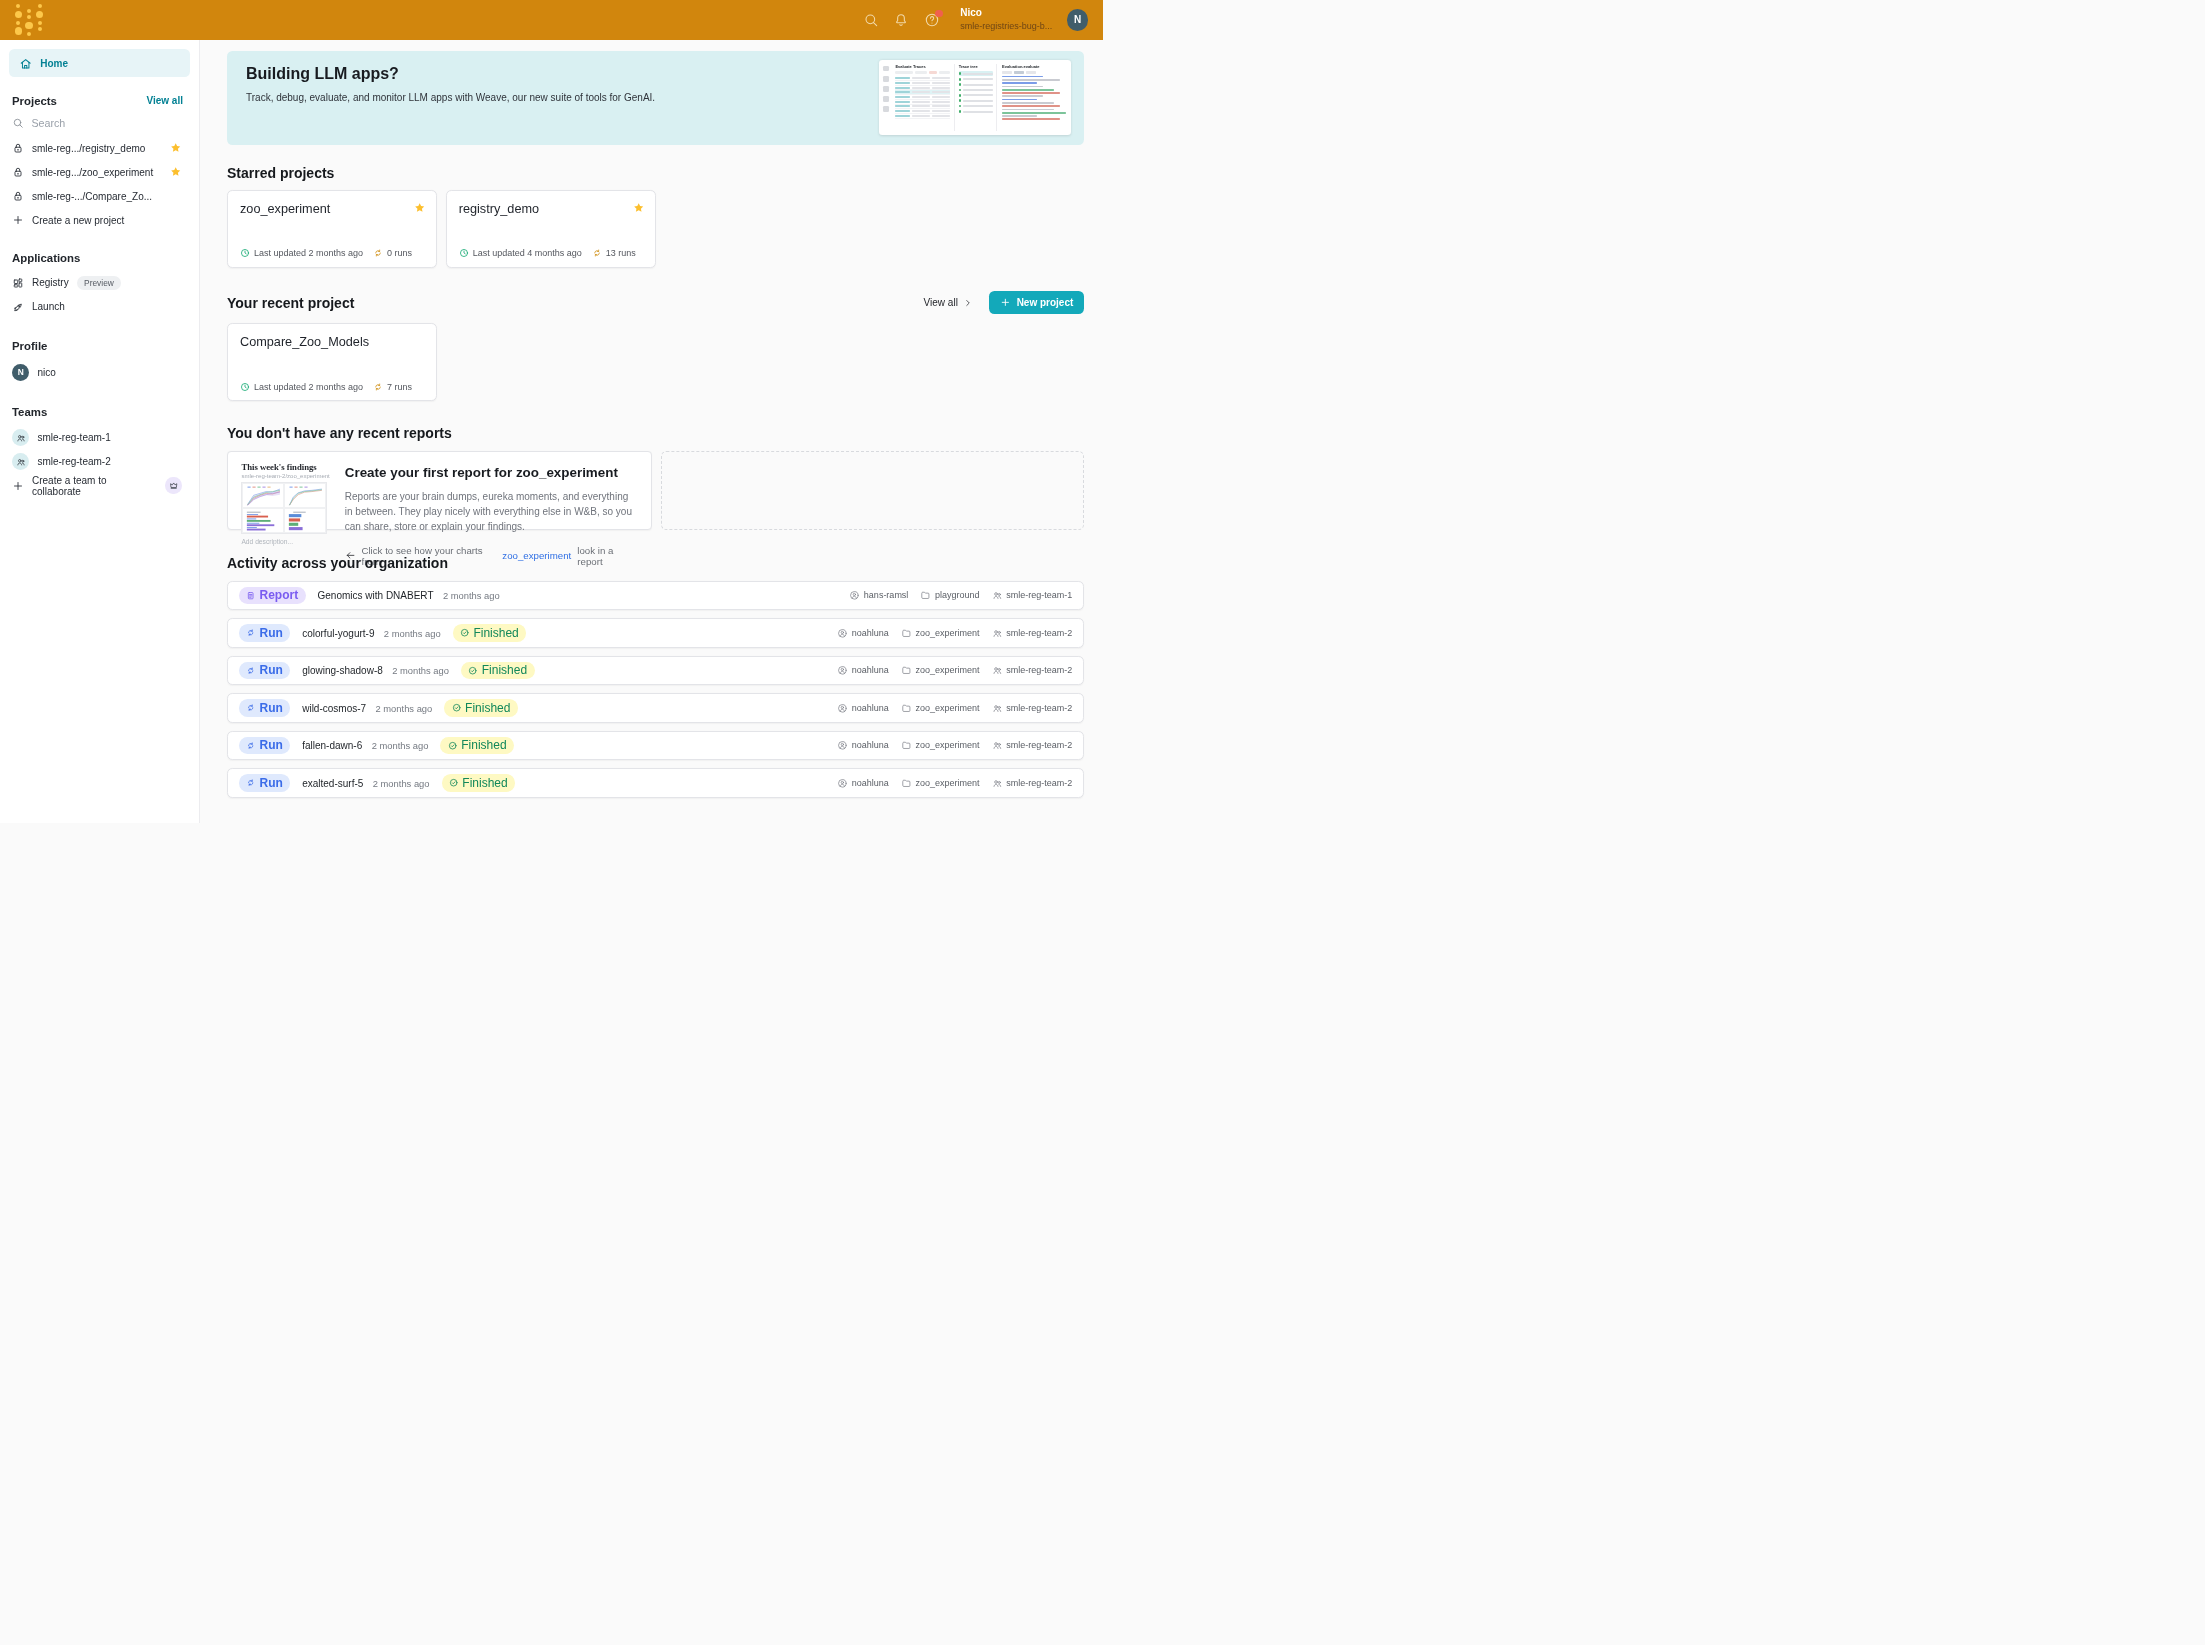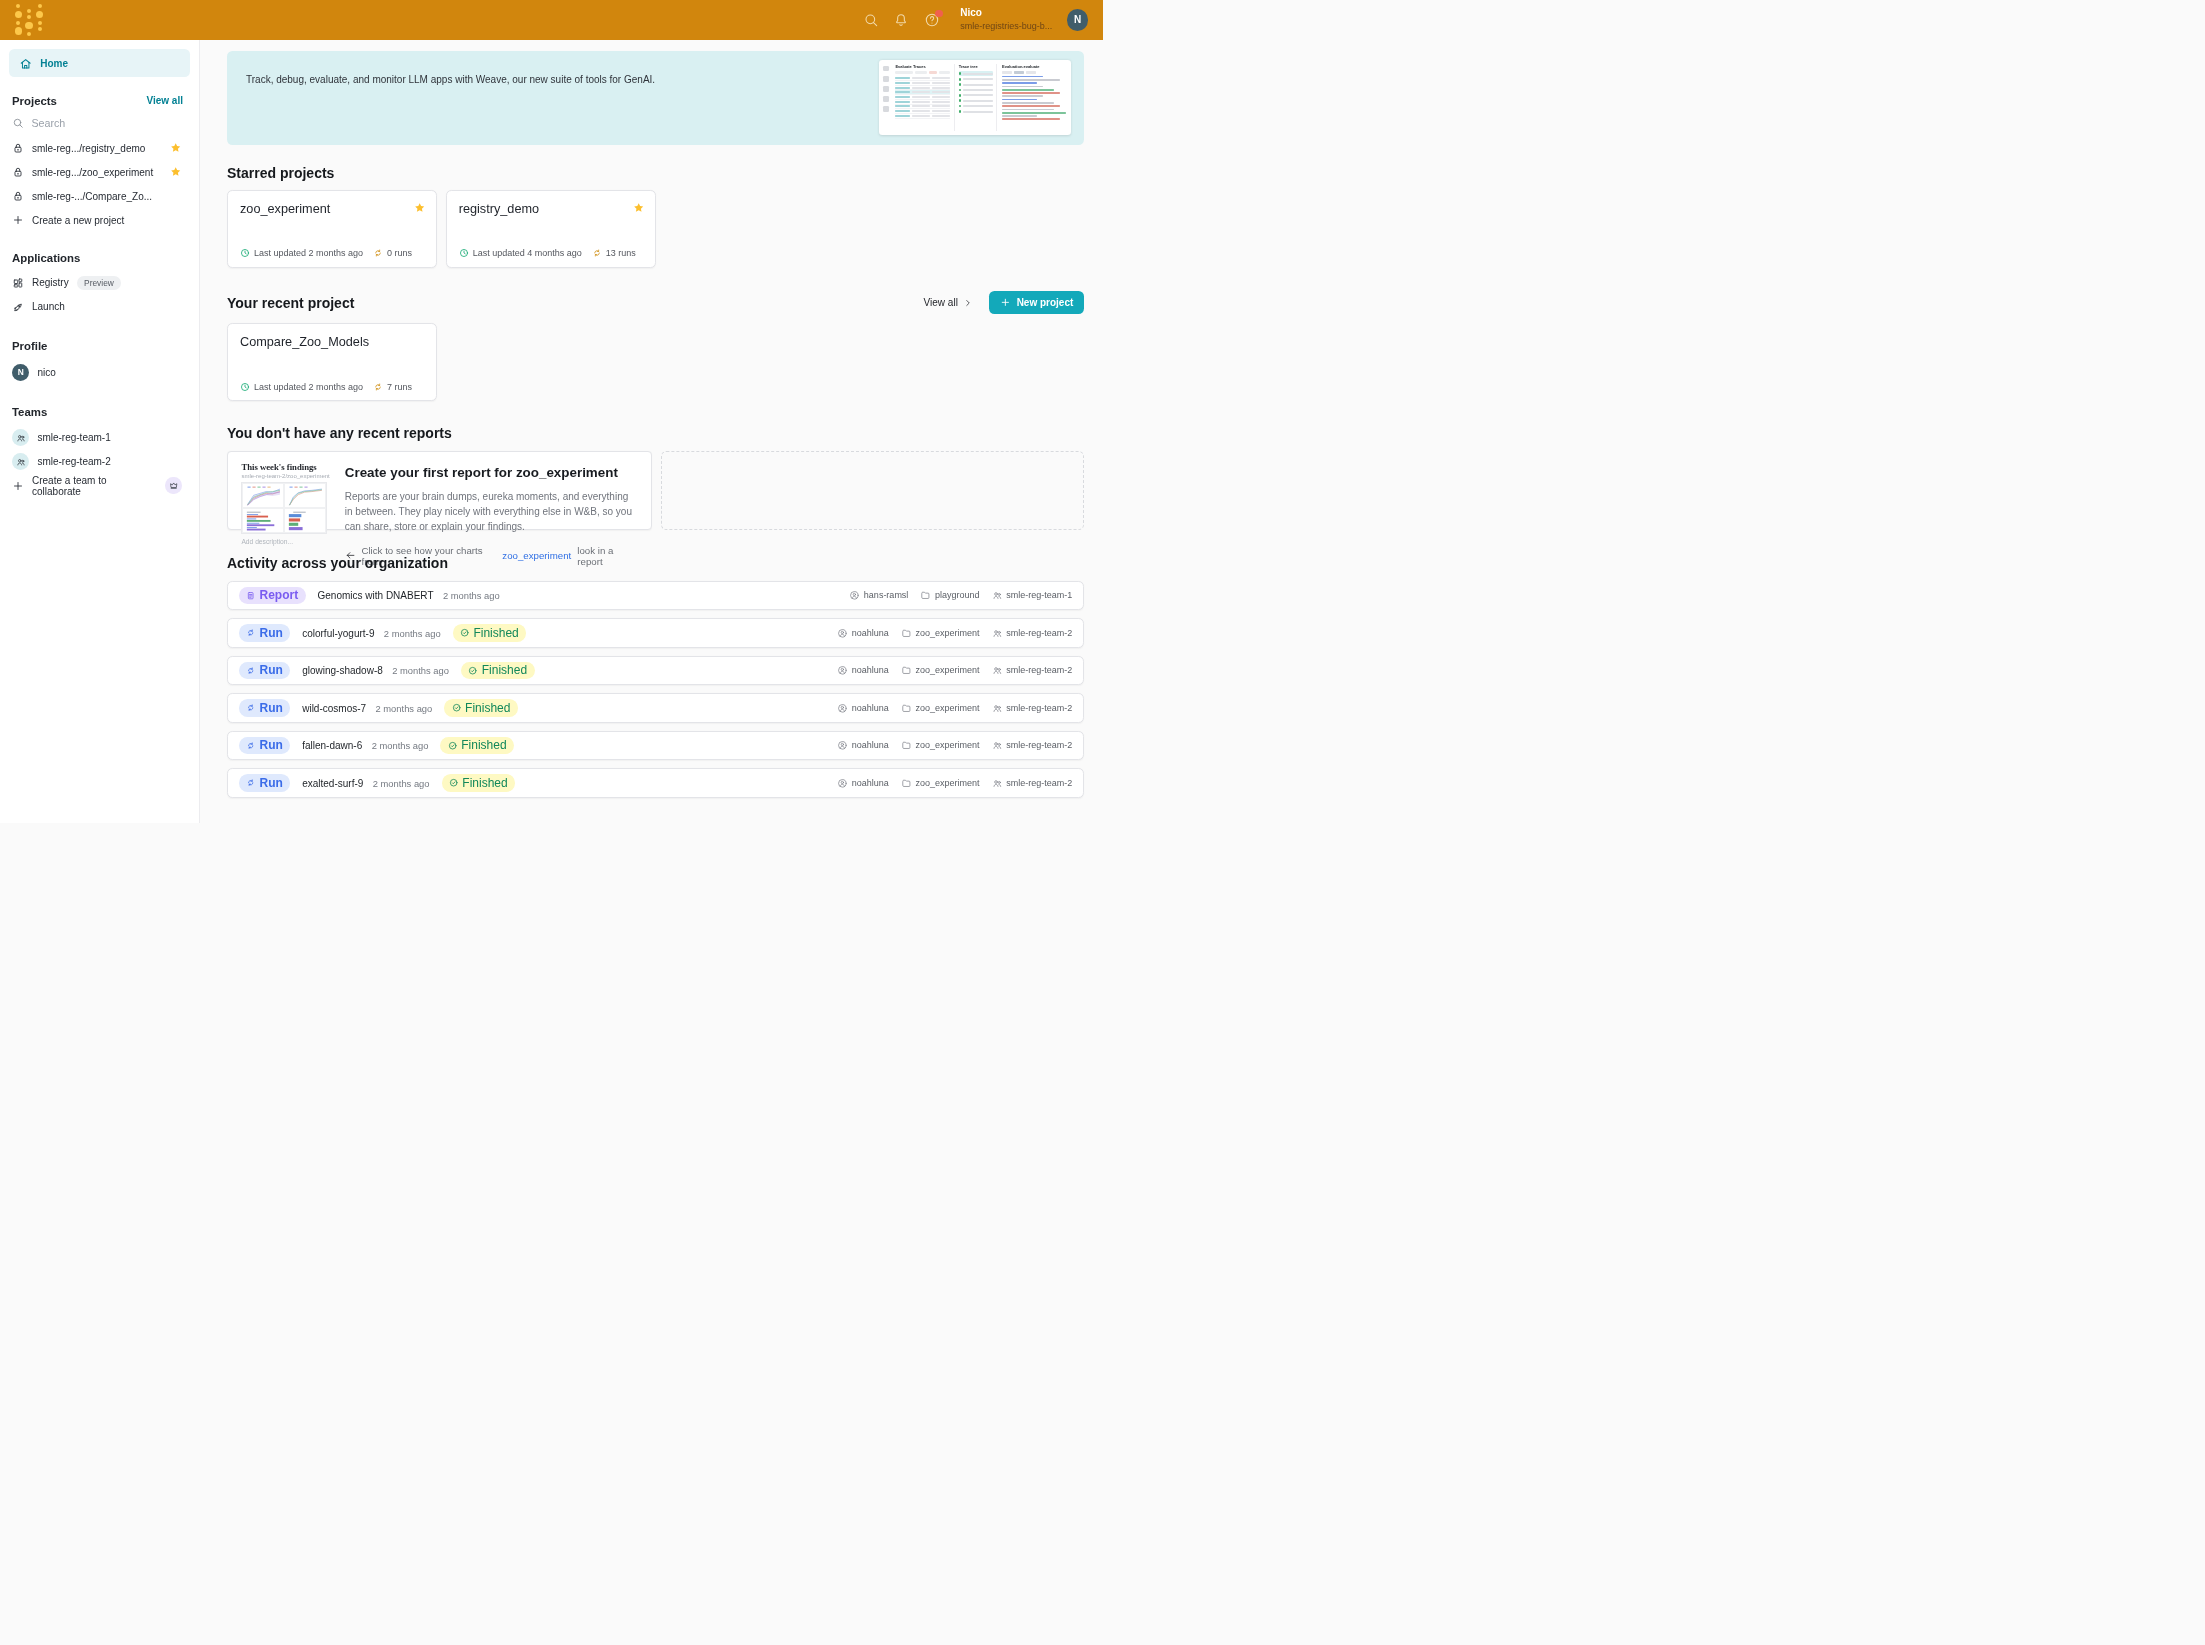--- a/index.html
+++ b/index.html
@@ -307,20 +307,21 @@
           <path d="M5 15.5 4 7l4.5 3L12 5l3.5 5L20 7l-1 8.5z"></path>
           <path d="M5.5 18.8h13"></path>
         </svg>
     </span>
   </div>
 </div>
 
 <div class="main">
 
   <div class="banner">
+    <h1>Building LLM apps?</h1>
     <p>Track, debug, evaluate, and monitor LLM apps with Weave, our new suite of tools for GenAI.</p>
 
     <div class="pv">
       <div class="pv-rail">
           <i></i>
           <i></i>
           <i></i>
           <i></i>
           <i></i>
         </div>
@@ -824,21 +825,21 @@
 
     <div class="arow">
       <span class="tag run">
         <svg class="ic" viewBox="0 0 24 24">
             <path d="M6.5 12a5.5 5.5 0 0 1 9.5-3.8M17.5 12A5.5 5.5 0 0 1 8 15.8"></path>
             <path d="M16 4.8v3.4h-3.4"></path>
             <path d="M8 19.2v-3.4h3.4"></path>
           </svg>
         <span>Run</span>
       </span>
-      <span class="nm">exalted-surf-9</span>
+      <span class="nm">exalted-surf-5</span>
       <span class="tm">2 months ago</span>
       <span class="tag fin st">
         <svg class="ic" viewBox="0 0 24 24">
             <circle cx="12" cy="12" r="8.5"></circle>
             <path d="m8.5 12.3 2.4 2.4 4.6-5"></path>
           </svg>
         <span>Finished</span>
       </span>
       <span class="meta">
         <span class="it">

